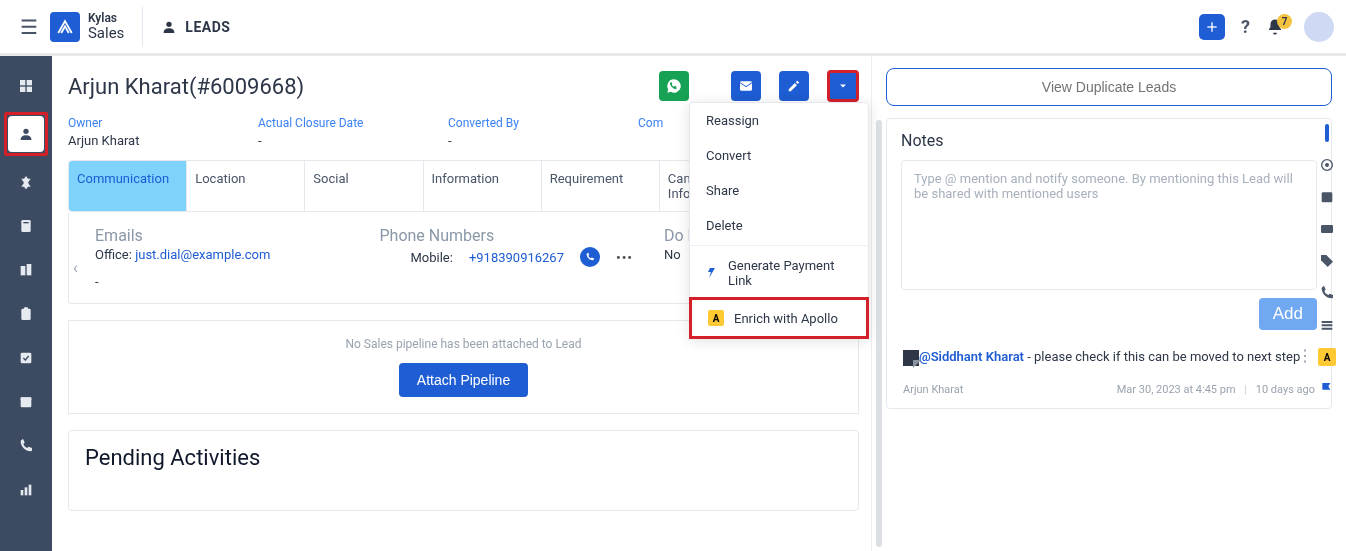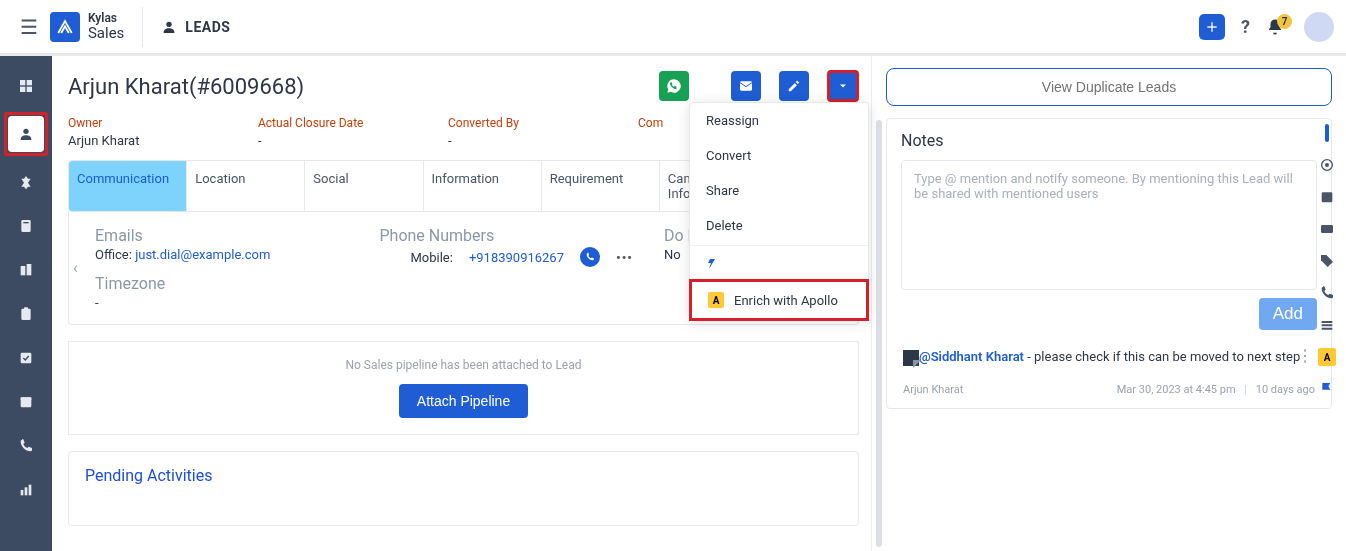--- a/index.html
+++ b/index.html
@@ -40,21 +40,21 @@
 .lead-title { font-size: 22px; color:#2d3748; font-weight: 400; }
 .lead-actions { display:flex; gap:18px; align-items:center; }
 .action-sq { width:30px; height:30px; border-radius:4px; display:flex;align-items:center;justify-content:center; cursor:pointer; }
 .sq-green { background:#16a155; color:#fff; }
 .sq-blue { background:#1e5dd3; color:#fff; }
 .sq-caret { background:#1e5dd3; color:#fff; border:3px solid #d32029; width:32px; height:32px; }
 
 
 .info-row { display:flex; gap: 20px; margin-bottom: 12px; flex-wrap: nowrap; }
 .info-col { min-width: 130px; flex-shrink:0; }
-.info-col .label { font-size:12px; color:#c2410c; margin-bottom:3px; }
+.info-col .label { font-size:12px; color:#3b82f6; margin-bottom:3px; }
 .info-col .val { font-size:13px; color:#2d3748; }
 
 
 .tabs { display:flex; border:1px solid #e5e9ee; border-radius:4px; overflow:hidden; }
 .tab { flex:1; padding:10px 8px; font-size:13px; color:#4a5568; border-right:1px solid #e5e9ee; cursor:pointer; text-align:left; min-width:80px; }
 .tab:last-child { border-right:none; }
 .tab.active { color:#1e5dd3; background:#7dd3fc; }
 .tab-panel { border:1px solid #e5e9ee; border-top:none; border-radius:0 0 4px 4px; padding: 14px 14px 14px 26px; position:relative; }
 .chev-left { position:absolute; left:4px; top:46px; font-size:16px; color:#9aa3af; cursor:pointer; }
 .comm-grid { display:flex; gap:0; }
@@ -68,21 +68,21 @@
 .dots { letter-spacing:1px; color:#555; cursor:pointer; font-weight:bold; }
 .tz-block { margin-top:12px; }
 
 
 .pipeline-box { border:1px solid #e5e9ee; border-radius:0; margin-top:16px; padding:16px; text-align:center; }
 .pipeline-msg { font-size:12px; color:#9aa3af; margin-bottom:12px; }
 .attach-btn { background:#1e5dd3; color:#fff; border:none; padding:9px 18px; border-radius:4px; font-size:14px; cursor:pointer; }
 
 
 .pending-box { border:1px solid #e5e9ee; border-radius:4px; margin-top:16px; padding:14px 16px 40px; }
-.pending-title { font-size:16px; color:#1d4ed8; }
+.pending-title { font-size:22px; color:#0f172a; }
 
 
 .dropdown { position:absolute; top:32px; right:-10px; width:180px; background:#fff; border:1px solid #e5e9ee; border-radius:4px; box-shadow:0 2px 14px rgba(0,0,0,0.12); z-index:50; }
 .dditem { padding:10px 16px; font-size:13px; color:#2d3748; cursor:pointer; display:flex; align-items:center; gap:10px; }
 .dd-sep { height:1px; background:#eceff3; margin:2px 0; }
 .dd-highlight { border:3px solid #d32029; margin:-1px; }
 .razor-icon { width:12px; height:12px; display:inline-block; }
 .apollo-icon { width:16px; height:16px; background:#ffc933; border-radius:2px; display:inline-flex;align-items:center;justify-content:center; color:#000; font-size:10px; font-weight:bold; }
 
 
@@ -266,20 +266,21 @@
           <div class="dditem">
               <span>Delete</span>
             </div>
           <div class="dd-sep"></div>
           <div class="dditem">
             <span class="razor-icon">
                 <svg width="12" height="12" viewBox="0 0 24 24">
                   <path d="M8 2l10 0-12 20 4-12-6 0z" fill="#1e5dd3"></path>
                 </svg>
               </span>
+            <span>Generate Payment Link</span>
           </div>
           <div class="dd-highlight">
             <div class="dditem">
               <span class="apollo-icon">A</span>
               <span>Enrich with Apollo</span>
             </div>
           </div>
         </div>
       </div>
     </div>
@@ -316,21 +317,20 @@
     </div>
     <div class="tab-panel">
       <div class="chev-left">‹</div>
       <div class="comm-grid">
         <div class="comm-col">
           <div class="comm-label">Emails</div>
           <div class="comm-val">
             <span>Office: </span><span class="comm-link">just.dial@example.com</span>
           </div>
           <div class="tz-block">
-            <div class="comm-label">Timezone</div>
             <div class="comm-val">-</div>
           </div>
         </div>
         <div class="comm-col">
           <div class="comm-label">Phone Numbers</div>
           <div class="comm-val phone-wrap">
             <span>Mobile: </span>
             <span class="comm-link">+918390916267</span>
             <span class="phone-circle">
                 <svg width="10" height="10" viewBox="0 0 24 24" fill="#fff">

